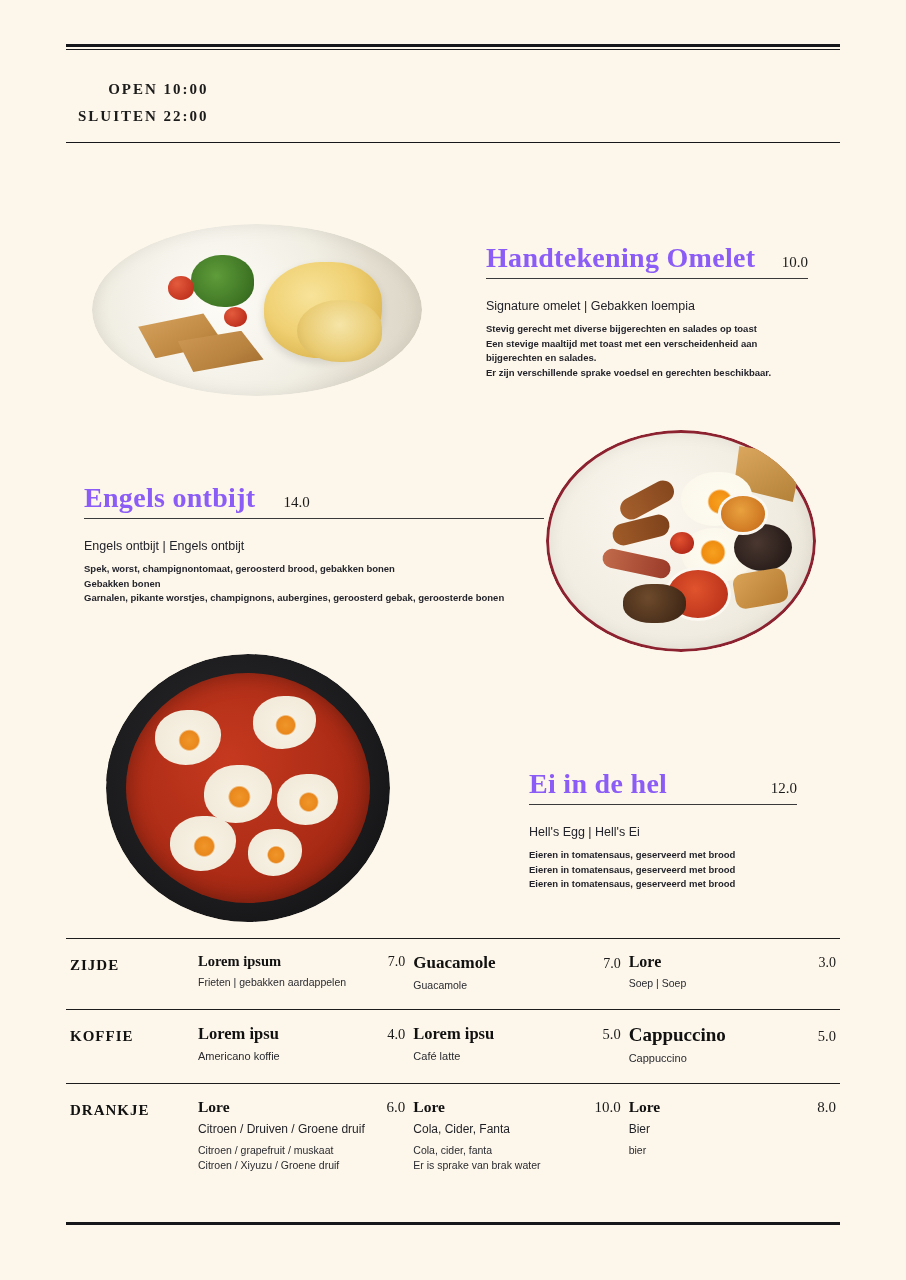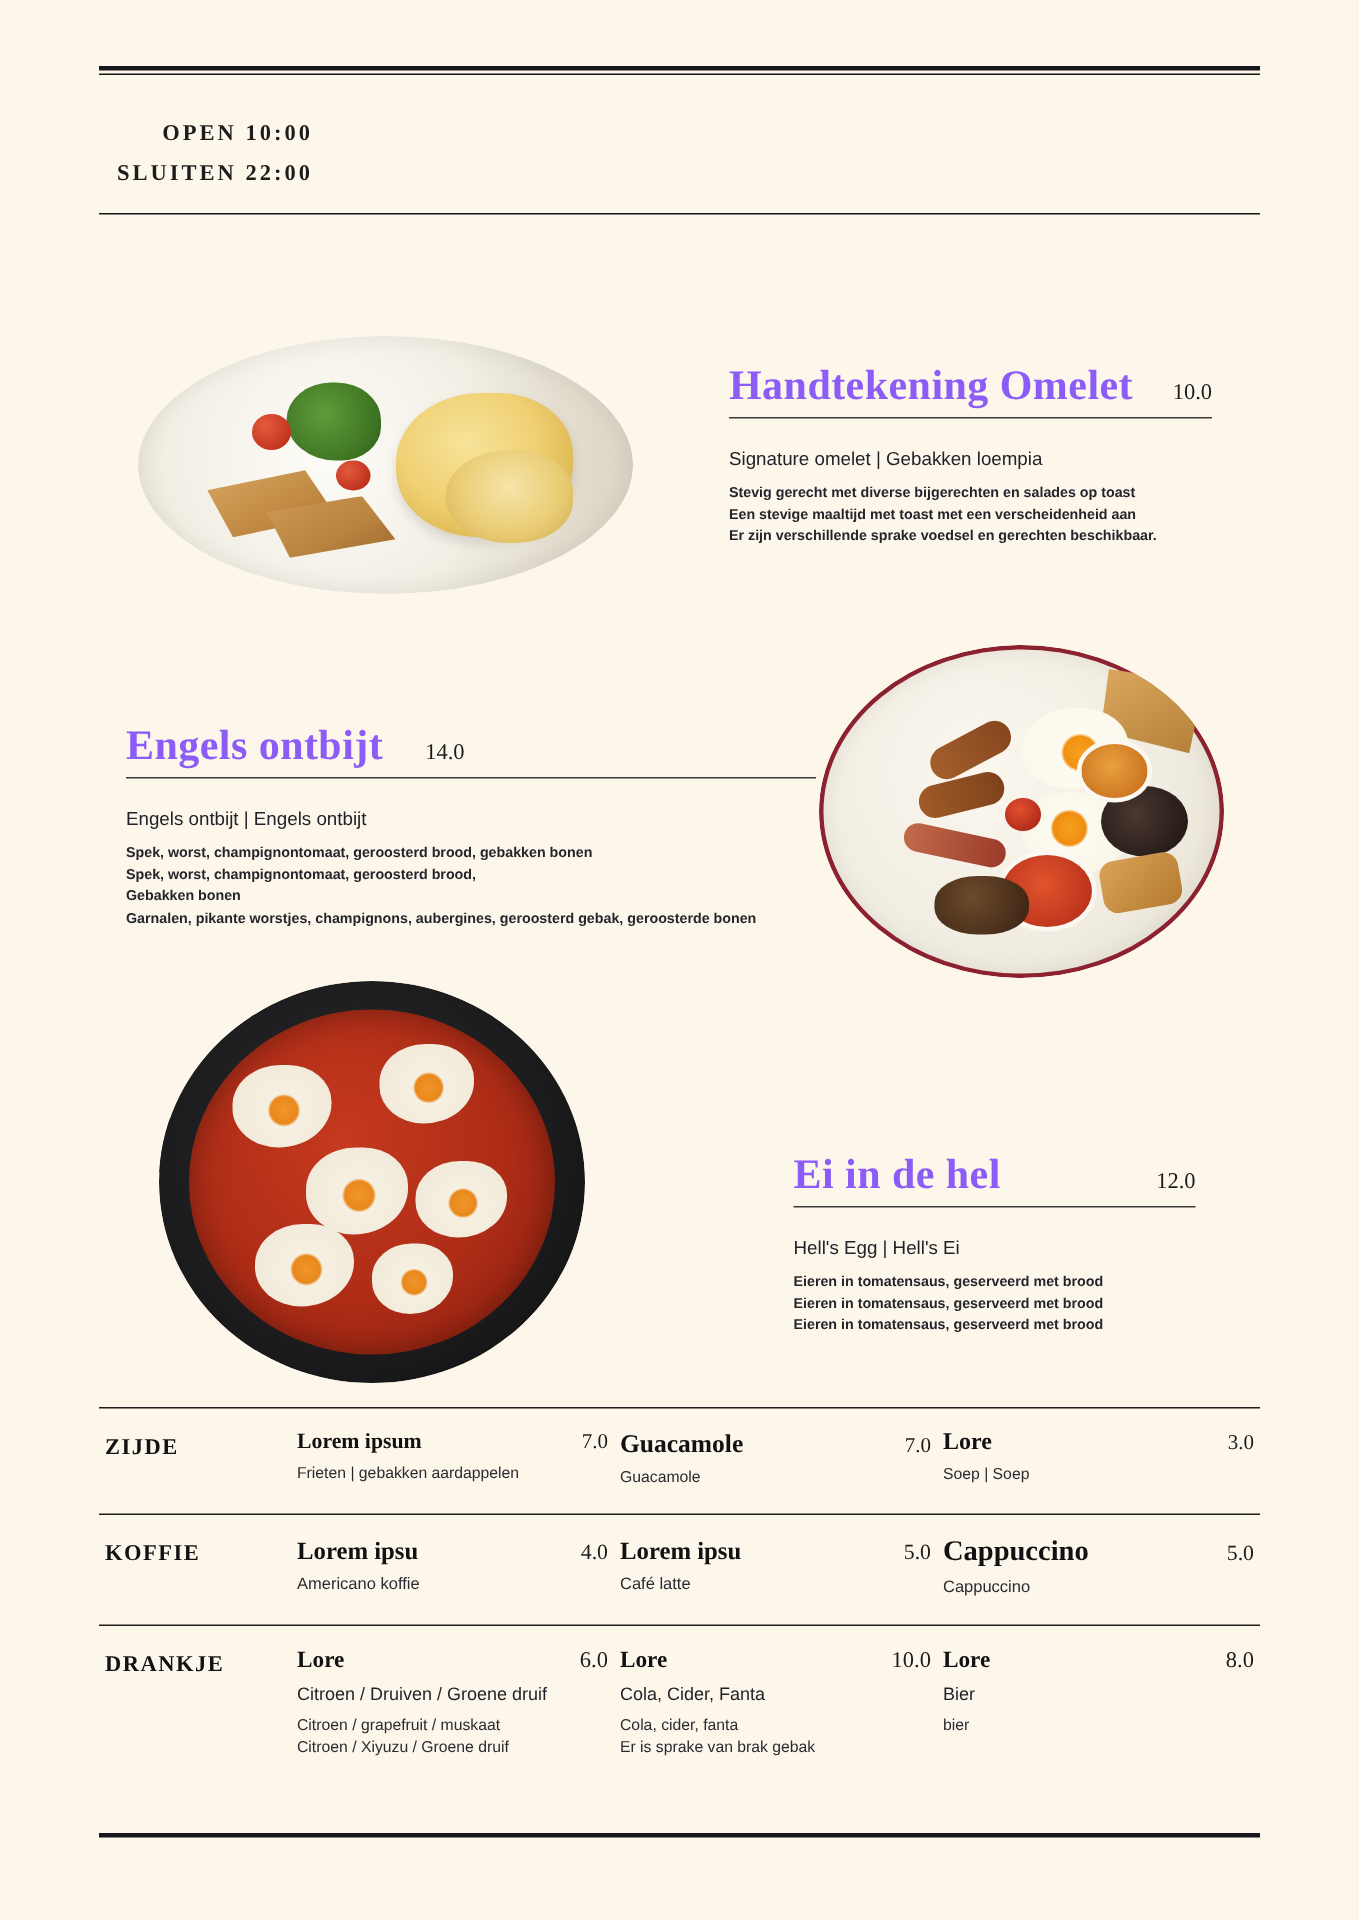--- a/index.html
+++ b/index.html
@@ -345,20 +345,21 @@
   <div class="dish-text" style="left:486px; top:242px; width:322px;">
     <div class="dish-head">
       <span class="dish-name">Handtekening Omelet</span>
       <span class="dish-price">10.0</span>
     </div>
     <div class="dish-line"></div>
     <div class="dish-alt">Signature omelet | Gebakken loempia</div>
     <div class="dish-desc">
       <div>Stevig gerecht met diverse bijgerechten en salades op toast</div>
       <div>Een stevige maaltijd met toast met een verscheidenheid aan</div>
+      <div>bijgerechten en salades.</div>
       <div>Er zijn verschillende sprake voedsel en gerechten beschikbaar.</div>
     </div>
   </div>
 
   <div class="photo plate-english">
     <div class="dish-img">
       <div class="eb eb-toast"></div>
       <div class="eb eb-sausage1"></div>
       <div class="eb eb-sausage2"></div>
       <div class="eb eb-bacon"></div>
@@ -376,21 +377,20 @@
   <div class="dish-text" style="left:84px; top:482px; width:460px;">
     <div class="dish-head">
       <span class="dish-name">Engels ontbijt</span>
       <span class="dish-price" style="margin-left:18px;">14.0</span>
       <span style="flex:1"></span>
     </div>
     <div class="dish-line"></div>
     <div class="dish-alt">Engels ontbijt | Engels ontbijt</div>
     <div class="dish-desc">
       <div>Spek, worst, champignontomaat, geroosterd brood, gebakken bonen</div>
-      <div>Spek, worst, champignontomaat, geroosterd brood,</div>
       <div>Gebakken bonen</div>
       <div>Garnalen, pikante worstjes, champignons, aubergines, geroosterd gebak, geroosterde bonen</div>
     </div>
   </div>
 
   <div class="photo pan-hell">
     <div class="pan-handle"></div>
     <div class="dish-img">
       <div class="pan-inner">
         <div class="sh-egg" style="left:12%; top:16%; width:27%; height:24%;"></div>
@@ -491,21 +491,21 @@
           </div>
         </div>
         <div class="cat-item">
           <div class="item-head">
             <span class="item-name">Lore</span>
             <span class="item-price">10.0</span>
           </div>
           <div class="item-sub sub-l1">Cola, Cider, Fanta</div>
           <div class="sub-sm" style="margin-top:4px;line-height:1.5;">
             <div>Cola, cider, fanta</div>
-            <div>Er is sprake van brak gebak</div>
+            <div>Er is sprake van brak water</div>
           </div>
         </div>
         <div class="cat-item">
           <div class="item-head">
             <span class="item-name">Lore</span>
             <span class="item-price">8.0</span>
           </div>
           <div class="item-sub sub-l1">Bier</div>
           <div class="sub-sm" style="margin-top:4px;line-height:1.5;">
             <div>bier</div>

